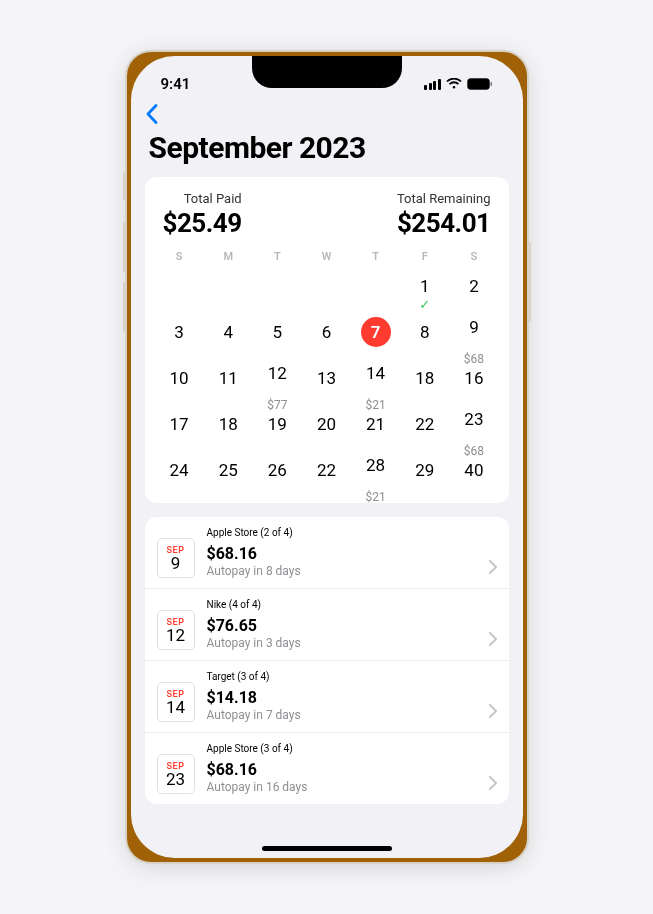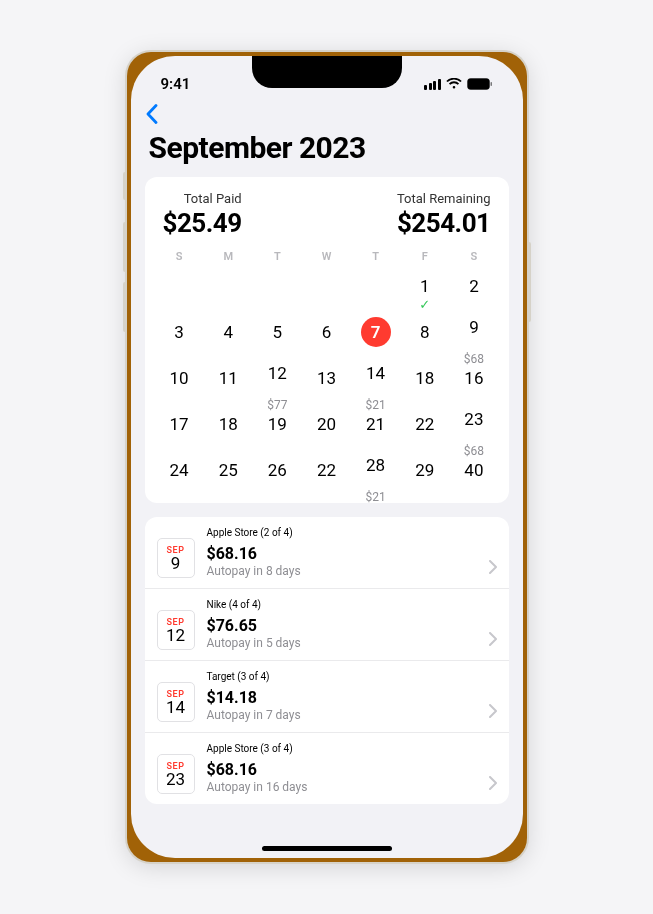--- a/index.html
+++ b/index.html
@@ -364,21 +364,21 @@
               </svg></div>
           </div>
           <div class="list-row">
             <div class="date-chip">
               <div class="date-chip-month">SEP</div>
               <div class="date-chip-day">12</div>
             </div>
             <div class="row-body">
               <div class="row-title">Nike (4 of 4)</div>
               <div class="row-amount">$76.65</div>
-              <div class="row-sub">Autopay in 5 days</div>
+              <div class="row-sub">Autopay in 3 days</div>
             </div>
             <div class="row-chevron"><svg width="8" height="14" viewBox="0 0 8 14">
                 <path d="M1 1l6 6-6 6" stroke="#c7c7cc" stroke-width="2" fill="none" stroke-linecap="round" stroke-linejoin="round"></path>
               </svg></div>
           </div>
           <div class="list-row">
             <div class="date-chip">
               <div class="date-chip-month">SEP</div>
               <div class="date-chip-day">14</div>
             </div>

